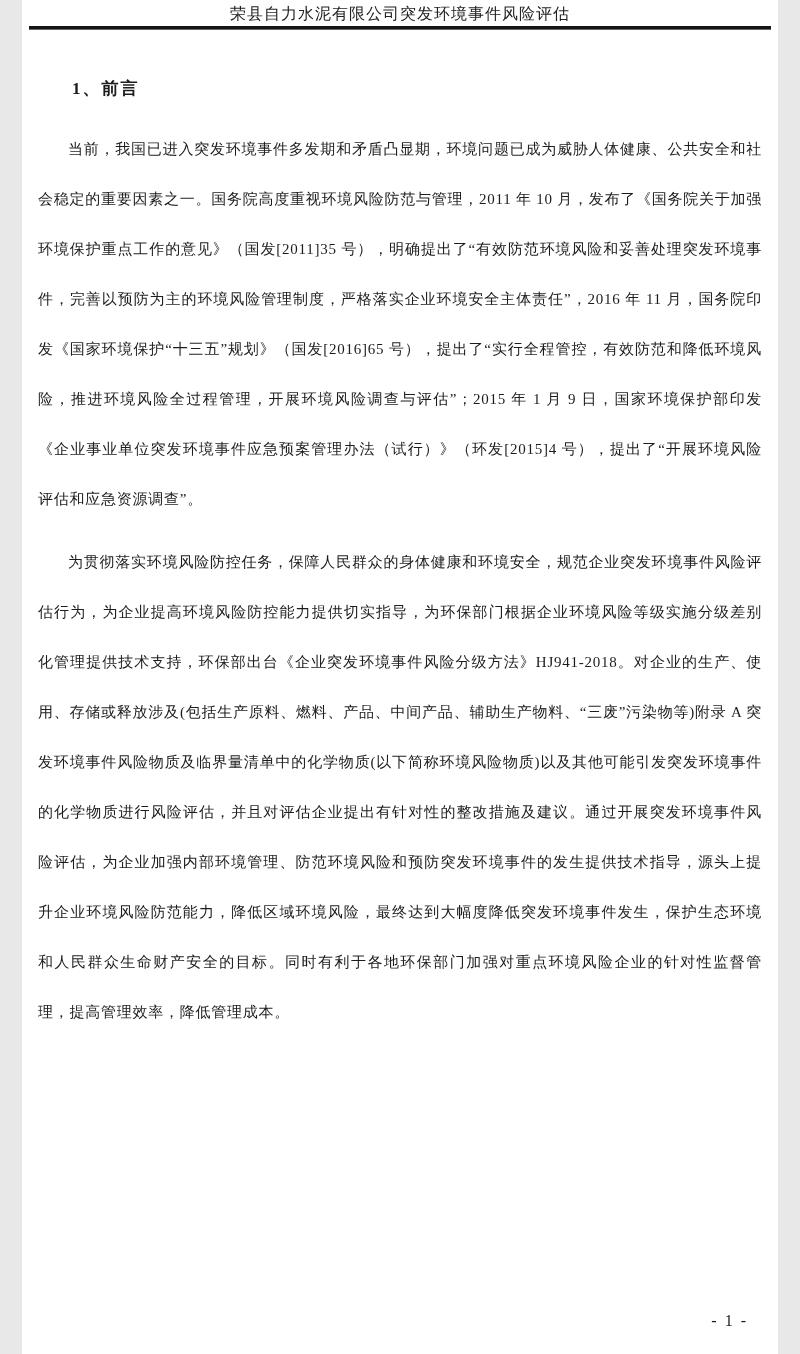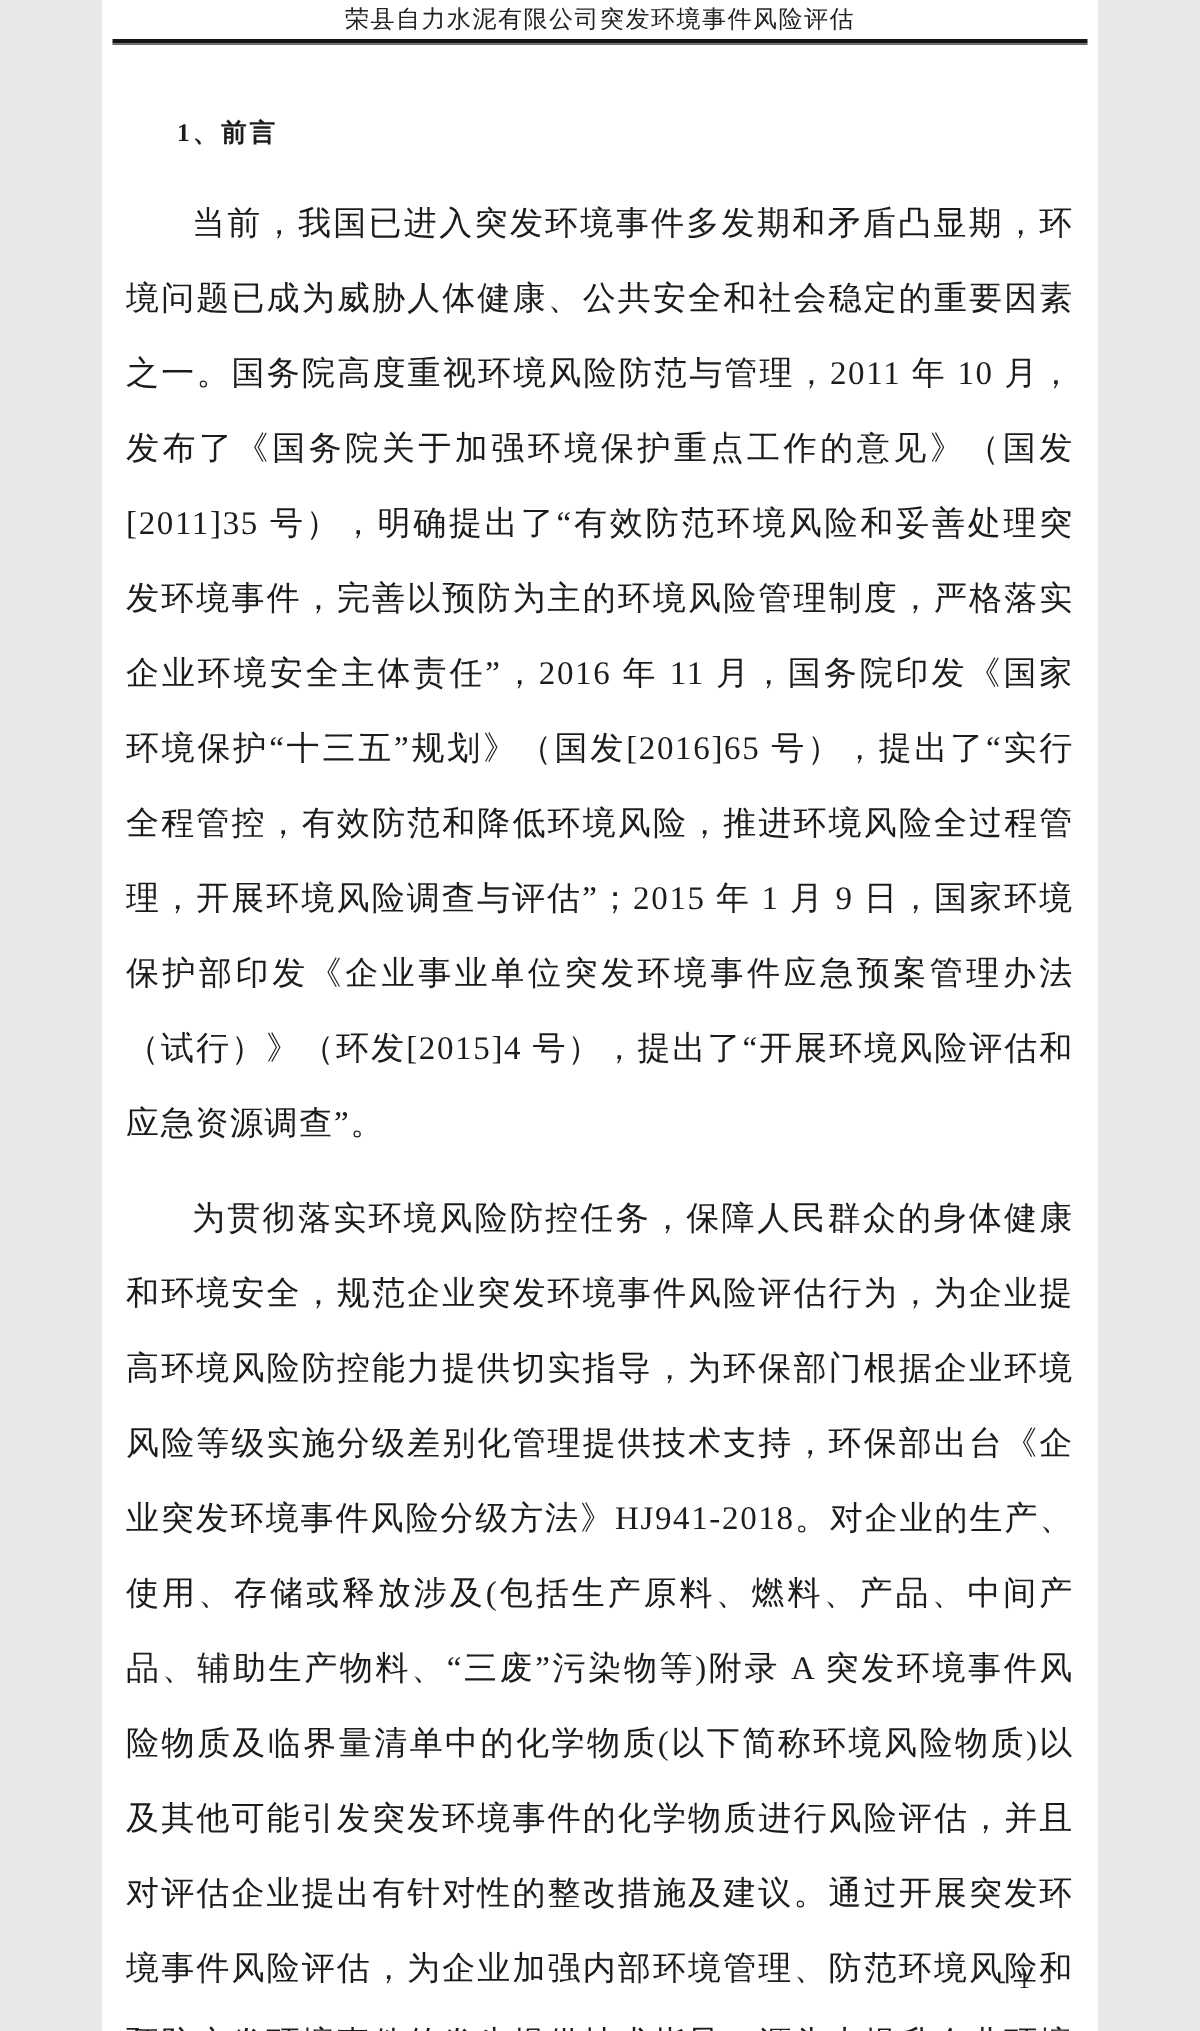--- a/index.html
+++ b/index.html
@@ -1,19 +1,19 @@
 <!DOCTYPE html>
 <html><head>
 <meta charset="utf-8">
 <style>
   * { box-sizing: border-box; }
   html, body { margin: 0; padding: 0; background: #e8e8e8; }
   .page {
     position: relative;
-    width: 664px;
+    width: 756px;
     height: 1354px;
     margin: 0 auto;
     background: #ffffff;
     color: #1c1c1c;
     font-family: "Liberation Serif", "DejaVu Serif", serif;
     overflow: hidden;
   }
   .running-header {
     padding-top: 5px;
     text-align: center;
@@ -36,21 +36,21 @@
     font-size: 17px;
     font-weight: bold;
     letter-spacing: 2px;
     line-height: 28px;
   }
   .body-text {
     margin-top: 21px;
   }
   .body-text p {
     margin: 0;
-    font-size: 22px;
+    font-size: 15px;
     line-height: 50px;
     letter-spacing: 0.05em;
     text-align: justify;
     text-align-last: left;
     text-indent: 2em;
   }
   .body-text p + p {
     margin-top: 13px;
   }
   .page-footer {

